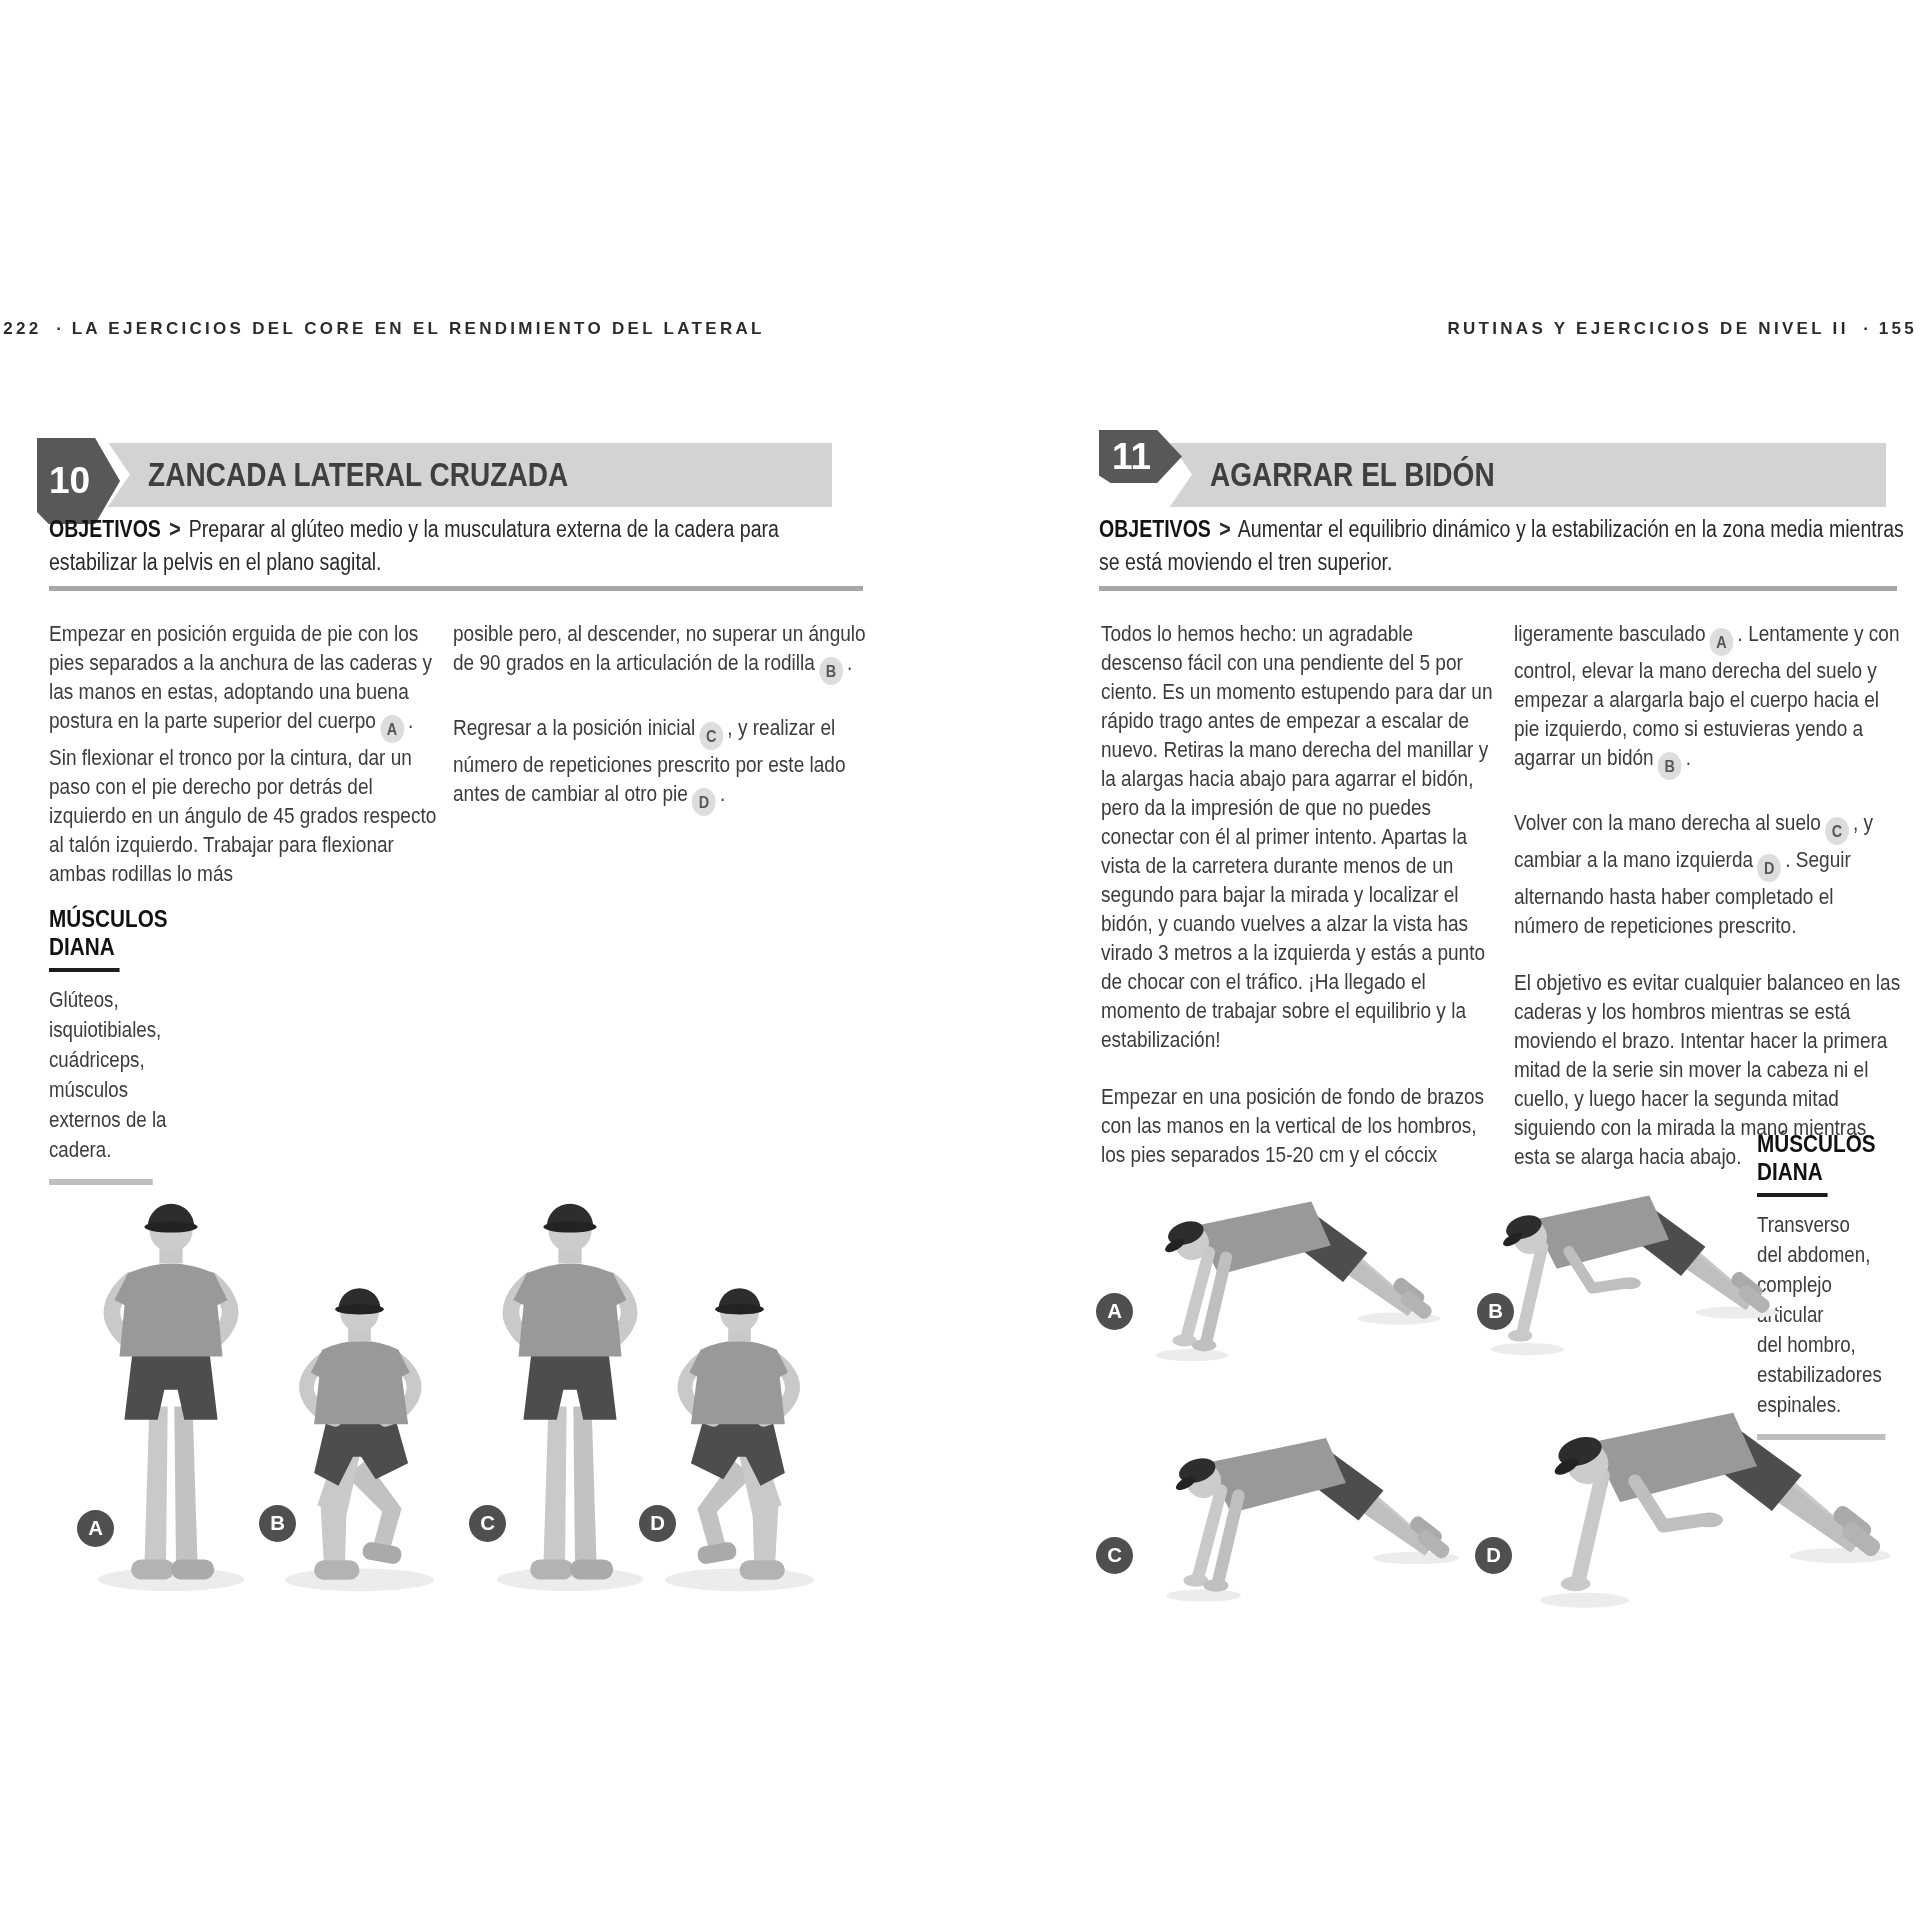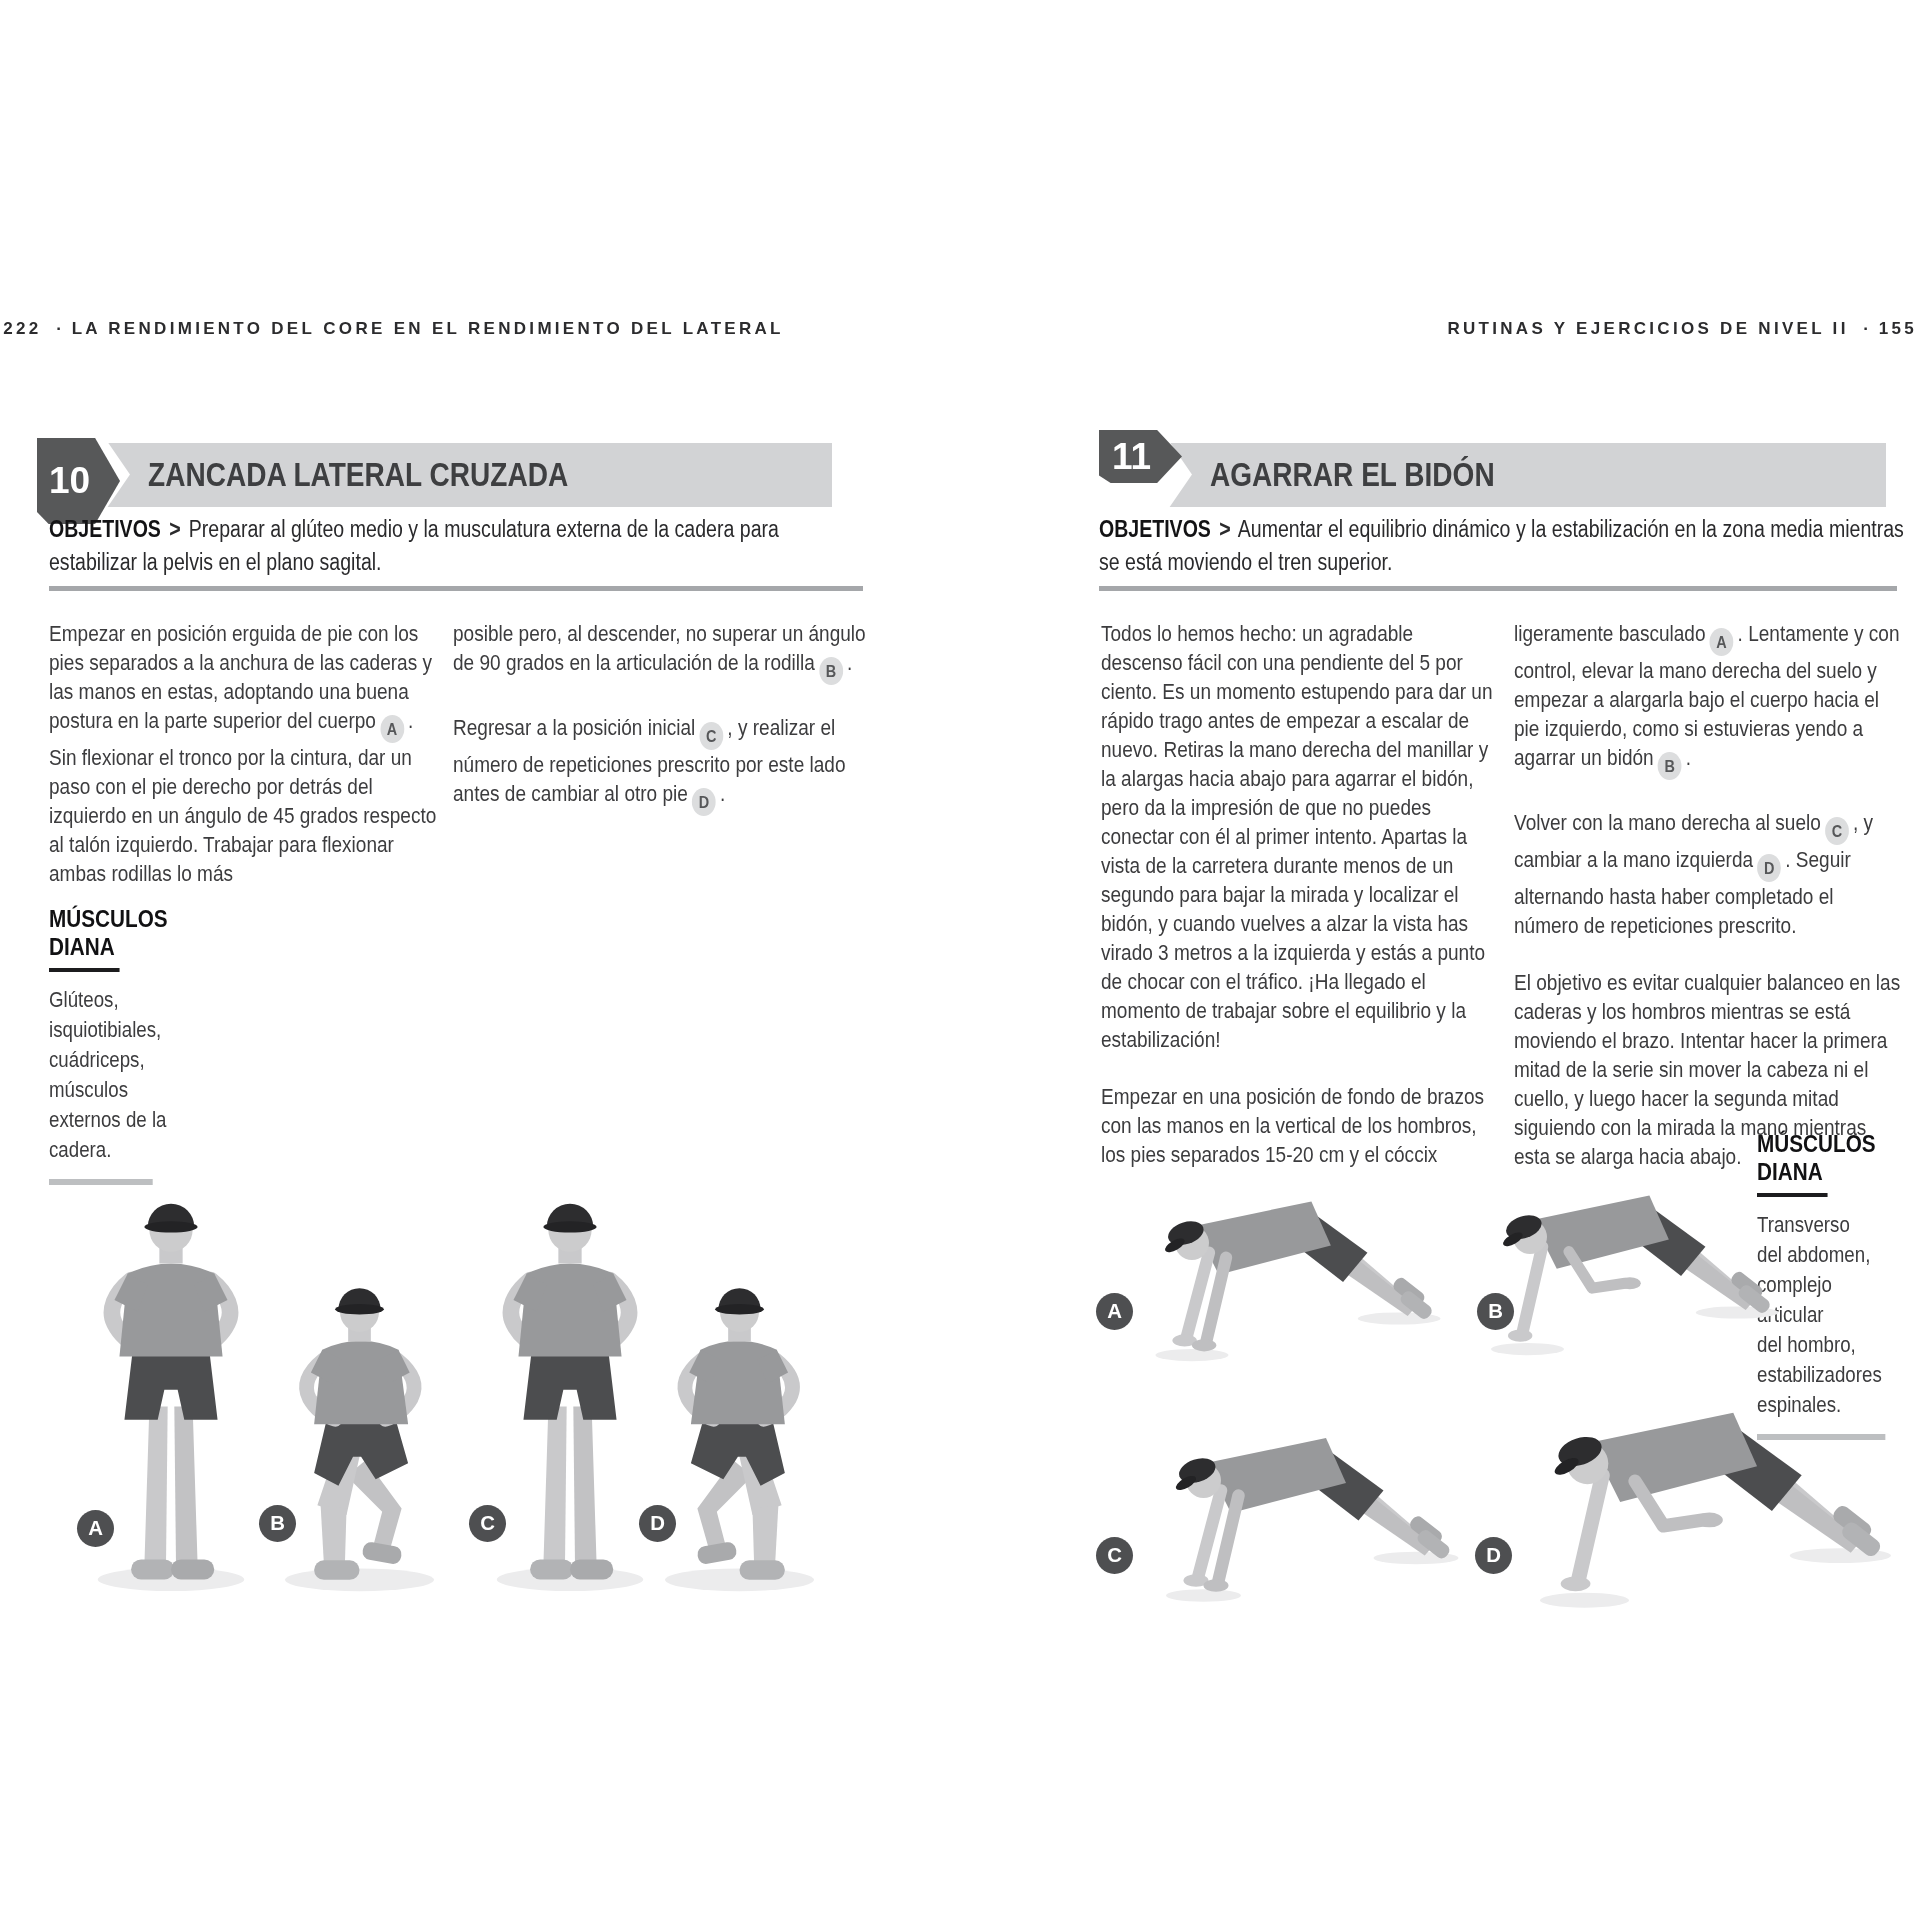--- a/index.html
+++ b/index.html
@@ -132,21 +132,21 @@
       <circle cx="52" cy="50" r="14" fill="#cccccd"></circle>
       <ellipse cx="47" cy="42" rx="15" ry="9" fill="#2d2d2f" transform="rotate(-18 47 42)"></ellipse>
       <ellipse cx="38" cy="52" rx="9" ry="4" fill="#232325" transform="rotate(-30 38 52)"></ellipse>
     </g>
   </defs>
 </svg>
 
 <div class="sheet">
 
   <div class="runhead rh-left">
-    <span class="sp">222</span><span class="rh-dot">·</span><span class="sp">LA RENDIMIENTO DEL</span><span class="sp it">CORE</span><span>EN EL RENDIMIENTO DEL LATERAL</span>
+    <span class="sp">222</span><span class="rh-dot">·</span><span class="sp">LA EJERCICIOS DEL</span><span class="sp it">CORE</span><span>EN EL RENDIMIENTO DEL LATERAL</span>
   </div>
   <div class="runhead rh-right">
     <span class="sp">RUTINAS Y EJERCICIOS DE NIVEL II</span><span class="rh-dot">·</span><span>155</span>
   </div>
 
   <div class="tbar" style="left:50px;top:443px;width:782px;"></div>
   <div class="thalo" style="left:37px;top:434px;width:93px;height:81px;"></div>
   <div class="tbadge" style="left:37px;top:438px;width:83px;height:86px;">
     <span>10</span>
   </div>

